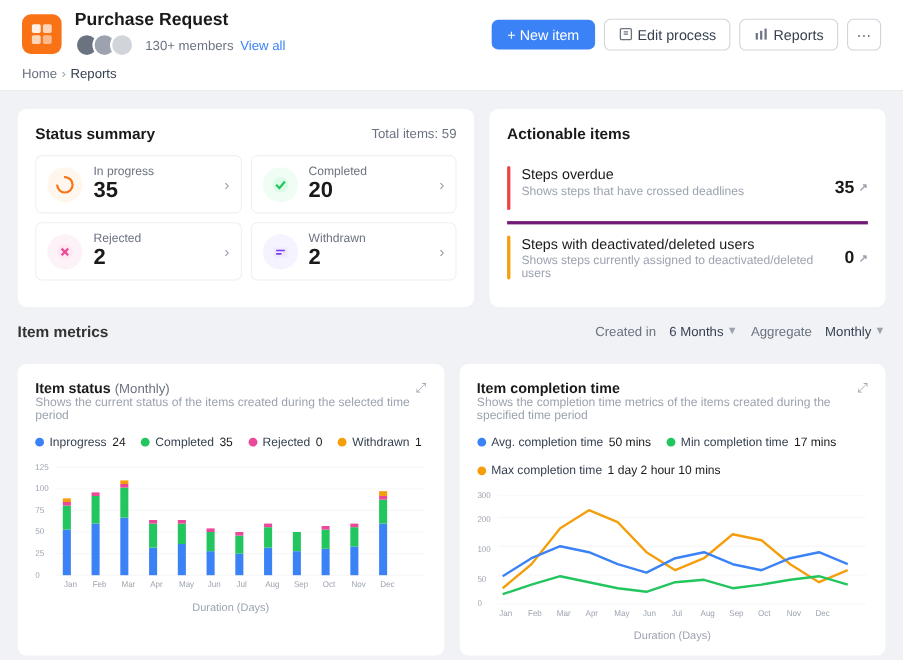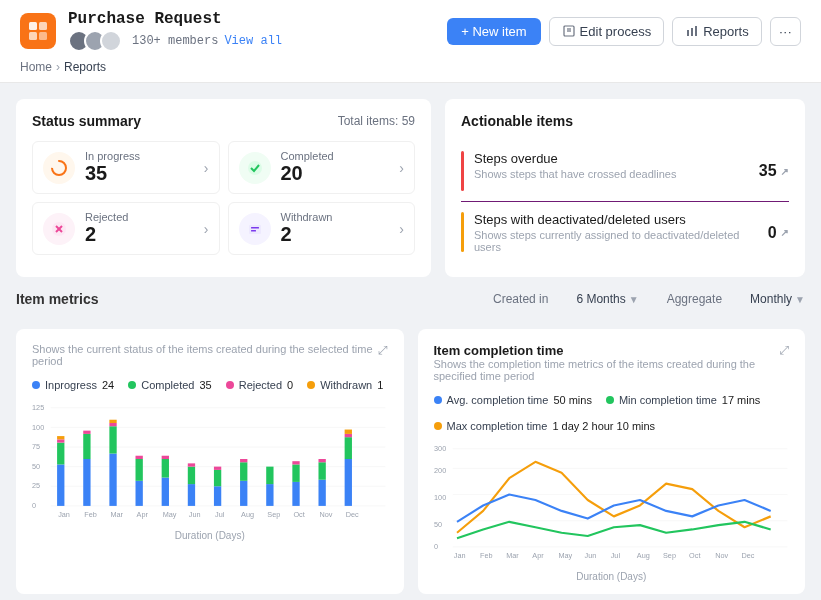--- a/index.html
+++ b/index.html
@@ -28,21 +28,20 @@
     .header-top {
       display: flex;
       align-items: center;
       justify-content: space-between;
       padding-bottom: 8px;
     }
     .header-left {
       display: flex;
       align-items: center;
       gap: 12px;
-      font-family: Liberation Mono, monospace;
     }
     .app-icon {
       width: 36px;
       height: 36px;
       background: #f97316;
       border-radius: 8px;
       display: flex;
       align-items: center;
       justify-content: center;
     }
@@ -212,21 +211,21 @@
       background: #fff;
       border-radius: 8px;
       padding: 14px 16px;
       width: 360px;
     }
     .action-item {
       display: flex;
       align-items: center;
       justify-content: space-between;
       padding: 10px 0;
-      border-bottom: 1px solid #701a75;
+      border-bottom: 3px solid #701a75;
     }
     .action-item:last-child { border-bottom: none; }
     .action-item-left {
       display: flex;
       align-items: flex-start;
       gap: 10px;
     }
     .action-bar {
       width: 3px;
       height: 40px;
@@ -263,21 +262,21 @@
       align-items: center;
       margin-bottom: 8px;
     }
     .metrics-title {
       font-size: 14px;
       font-weight: 600;
     }
     .metrics-controls {
       display: flex;
       align-items: center;
-      gap: 28px;
+      gap: 12px;
       font-size: 12px;
       color: #6b7280;
     }
     .dropdown-control {
       display: flex;
       align-items: center;
       gap: 3px;
       cursor: pointer;
       color: #374151;
       font-size: 12px;
@@ -550,20 +549,23 @@
           <span class="dropdown-arrow">▼</span>
         </div>
       </div>
     </div>
 
     <div class="charts-row">
 
       <div class="chart-card">
         <div class="chart-header">
           <div>
+            <div class="chart-title">
+              Item status <span>(Monthly)</span>
+            </div>
             <div class="chart-subtitle">Shows the current status of the items created during the selected time period</div>
           </div>
           <span class="expand-icon">⤢</span>
         </div>
         <div class="legend">
           <div class="legend-item">
             <div class="legend-dot" style="background:#3b82f6"></div>
             <span>Inprogress</span>
             <span class="legend-value">24</span>
           </div>

